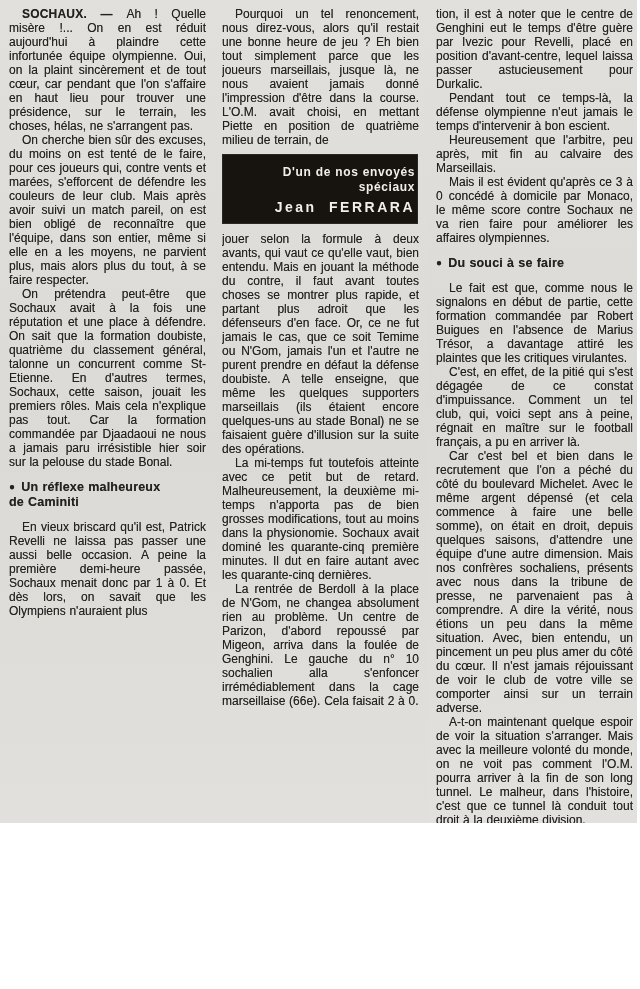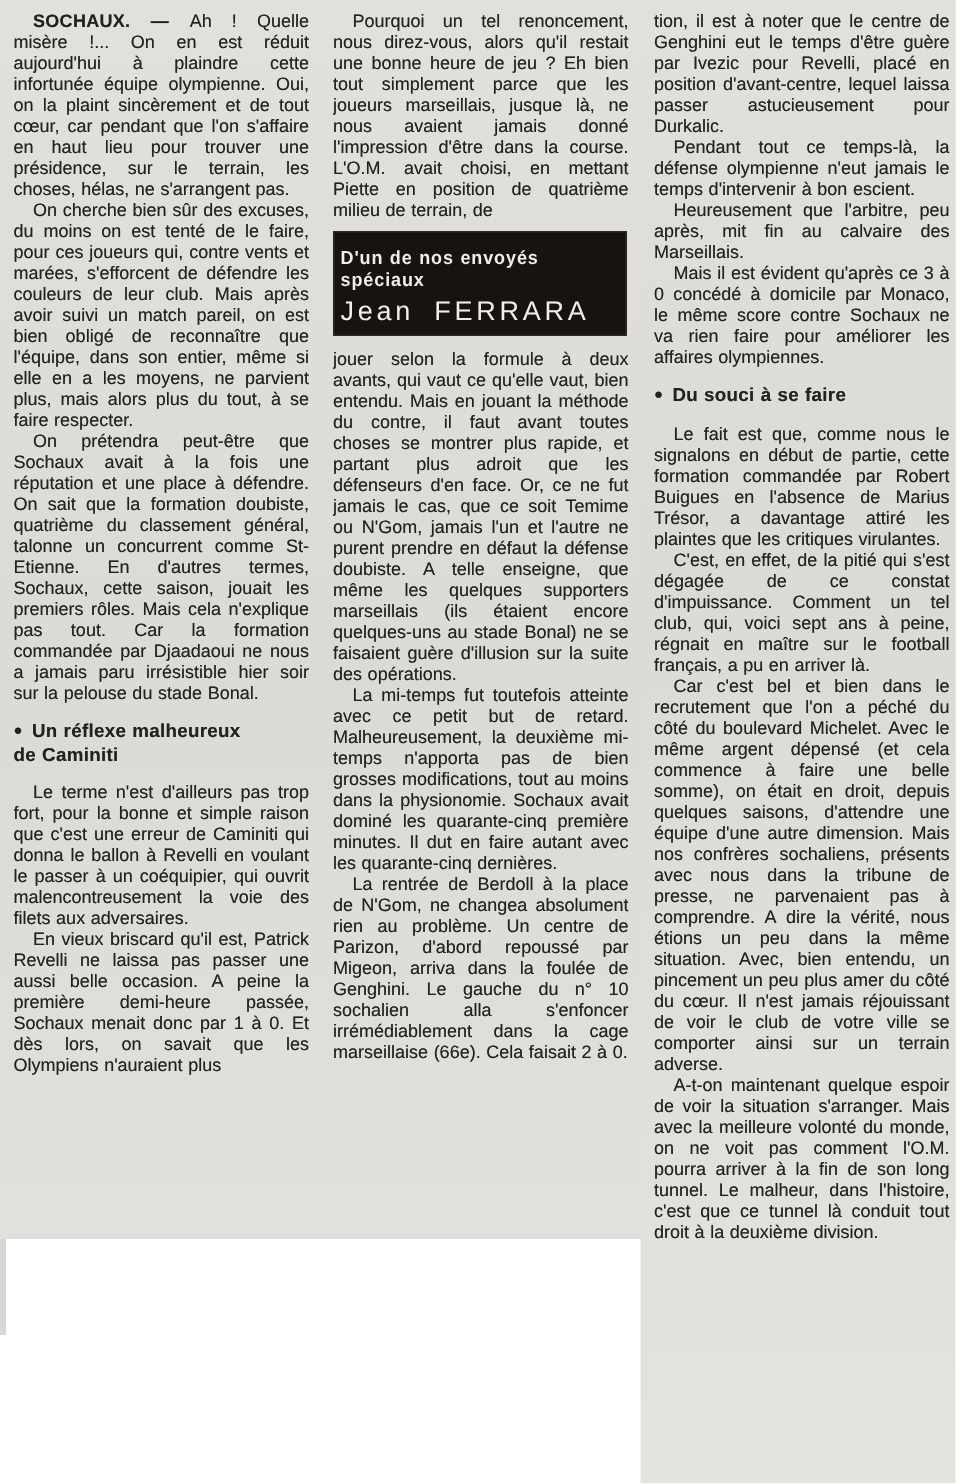--- a/index.html
+++ b/index.html
@@ -7,21 +7,21 @@
     --newsprint-deep:#dbdad7;
     --ink:#232220;
     --byline-bg:#171410;
     --byline-text:#f1efe9;
   }
   *{margin:0;padding:0;box-sizing:border-box;}
   html,body{background:#ffffff;}
   body{font-family:"Liberation Sans","DejaVu Sans",sans-serif;}
   .paper{
     position:relative;
-    width:640px;height:989px;
+    width:640px;height:823px;
     background:#ffffff;
     overflow:hidden;
   }
   .bg-top{
     position:absolute;left:0;top:0;width:637px;height:826px;
     background:linear-gradient(180deg,var(--newsprint) 0%,var(--newsprint-deep) 55%,var(--newsprint) 100%);
   }
   .bg-col3{
     position:absolute;left:427px;top:0;width:210px;height:989px;
     background:linear-gradient(180deg,var(--newsprint) 0%,var(--newsprint-deep) 40%,#e4e3e0 100%);
@@ -53,51 +53,50 @@
     letter-spacing:.2px;
   }
   h3.subhead .bullet{
     font-size:10px;
     position:relative;top:-1px;
     margin-right:6px;
   }
   .byline-box{
     background:var(--byline-bg);
     color:var(--byline-text);
-    text-align:left;
+    text-align:right;
     margin:8px 2px 9px 1px;
     padding:10px 2px 9px 4px;
     text-shadow:none;
     box-shadow:0 0 0 1px #2a2724;
   }
   .byline-box .kicker{
     font-size:12px;font-weight:700;
     letter-spacing:.6px;
     transform:scaleY(1.05);
   }
   .byline-box .author{
     margin-top:7px;
-    font-size:18px;font-weight:400;
+    font-size:14px;font-weight:700;
     letter-spacing:2.5px;
     word-spacing:6px;
   }
 </style>
 </head>
 <body>
 
 <div class="paper">
   <div class="bg-top"></div>
   <div class="bg-col3"></div>
   <div class="edge-sliver"></div>
   <div class="col col-1">
       <p><strong>SOCHAUX. — </strong>Ah ! Quelle misère !... On en est réduit aujourd'hui à plaindre cette infortunée équipe olympienne. Oui, on la plaint sincèrement et de tout cœur, car pendant que l'on s'affaire en haut lieu pour trouver une présidence, sur le terrain, les choses, hélas, ne s'arrangent pas.</p>
       <p>On cherche bien sûr des excuses, du moins on est tenté de le faire, pour ces joueurs qui, contre vents et marées, s'efforcent de défendre les couleurs de leur club. Mais après avoir suivi un match pareil, on est bien obligé de reconnaître que l'équipe, dans son entier, même si elle en a les moyens, ne parvient plus, mais alors plus du tout, à se faire respecter.</p>
       <p>On prétendra peut-être que Sochaux avait à la fois une réputation et une place à défendre. On sait que la formation doubiste, quatrième du classement général, talonne un concurrent comme St-Etienne. En d'autres termes, Sochaux, cette saison, jouait les premiers rôles. Mais cela n'explique pas tout. Car la formation commandée par Djaadaoui ne nous a jamais paru irrésistible hier soir sur la pelouse du stade Bonal.</p>
       <h3 class="subhead"><span class="bullet">●</span>Un réflexe malheureux<br>de Caminiti</h3>
-      <p>Le terme n'est d'ailleurs pas trop fort, pour la bonne et simple raison que c'est une erreur de Caminiti qui donna le ballon à Revelli en voulant le passer à un coéquipier, qui ouvrit malencontreusement la voie des filets aux adversaires.</p>
       <p>En vieux briscard qu'il est, Patrick Revelli ne laissa pas passer une aussi belle occasion. A peine la première demi-heure passée, Sochaux menait donc par 1 à 0. Et dès lors, on savait que les Olympiens n'auraient plus</p>
     </div>
   <div class="col col-2">
       <p>Pourquoi un tel renoncement, nous direz-vous, alors qu'il restait une bonne heure de jeu ? Eh bien tout simplement parce que les joueurs marseillais, jusque là, ne nous avaient jamais donné l'impression d'être dans la course. L'O.M. avait choisi, en mettant Piette en position de quatrième milieu de terrain, de</p>
       <div class="byline-box">
         <div class="kicker">D'un de nos envoyés spéciaux</div>
         <div class="author">Jean FERRARA</div>
       </div>
       <p class="noindent">jouer selon la formule à deux avants, qui vaut ce qu'elle vaut, bien entendu. Mais en jouant la méthode du contre, il faut avant toutes choses se montrer plus rapide, et partant plus adroit que les défenseurs d'en face. Or, ce ne fut jamais le cas, que ce soit Temime ou N'Gom, jamais l'un et l'autre ne purent prendre en défaut la défense doubiste. A telle enseigne, que même les quelques supporters marseillais (ils étaient encore quelques-uns au stade Bonal) ne se faisaient guère d'illusion sur la suite des opérations.</p>
       <p>La mi-temps fut toutefois atteinte avec ce petit but de retard. Malheureusement, la deuxième mi-temps n'apporta pas de bien grosses modifications, tout au moins dans la physionomie. Sochaux avait dominé les quarante-cinq première minutes. Il dut en faire autant avec les quarante-cinq dernières.</p>

